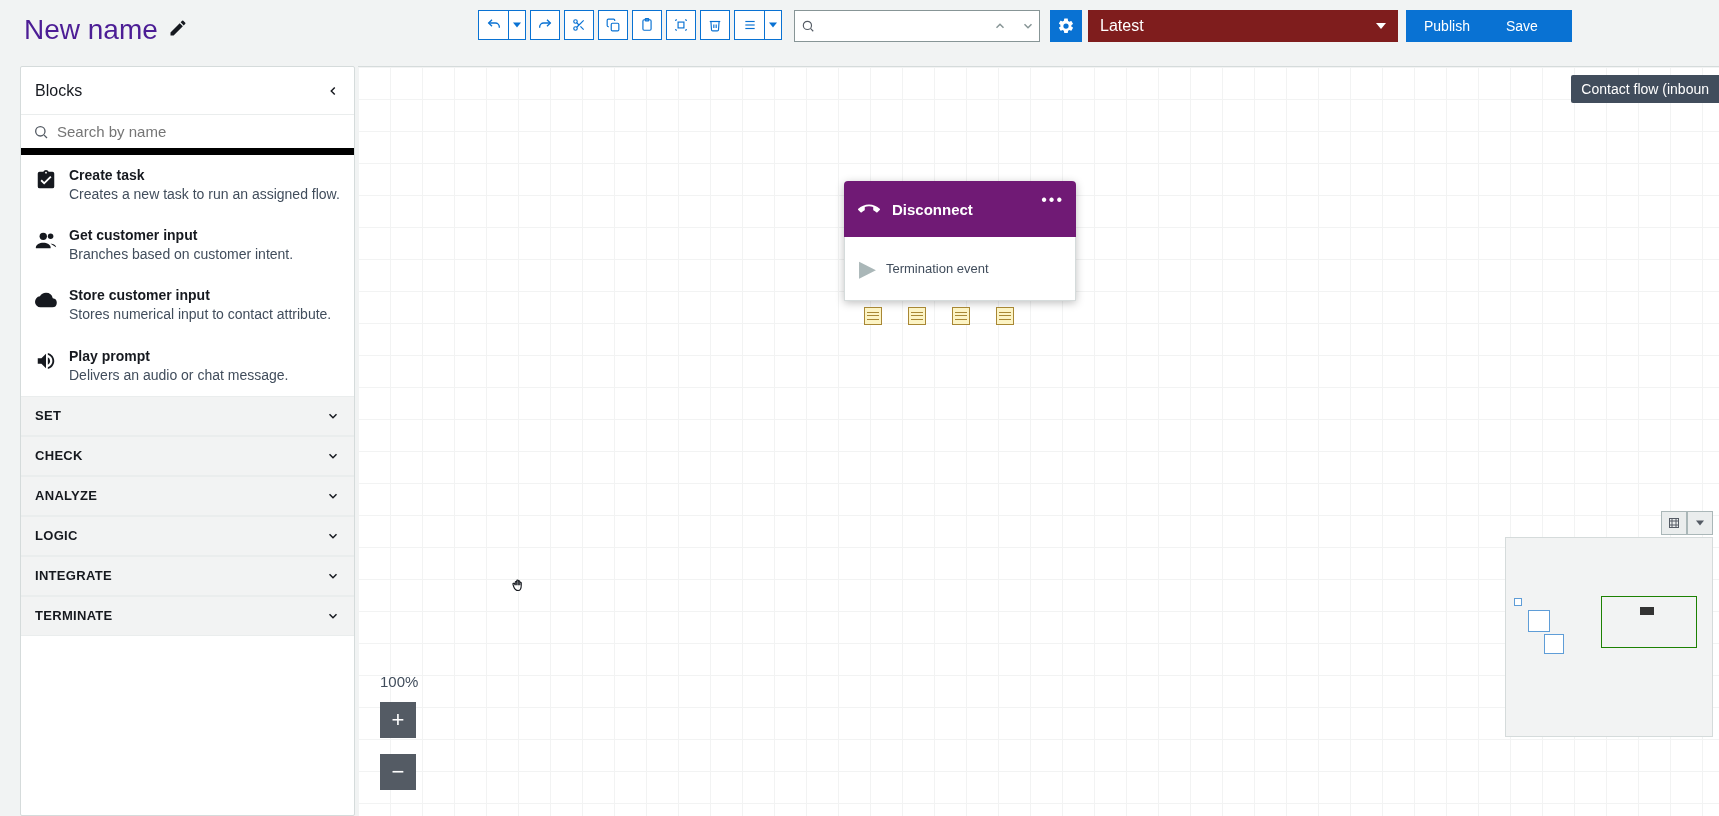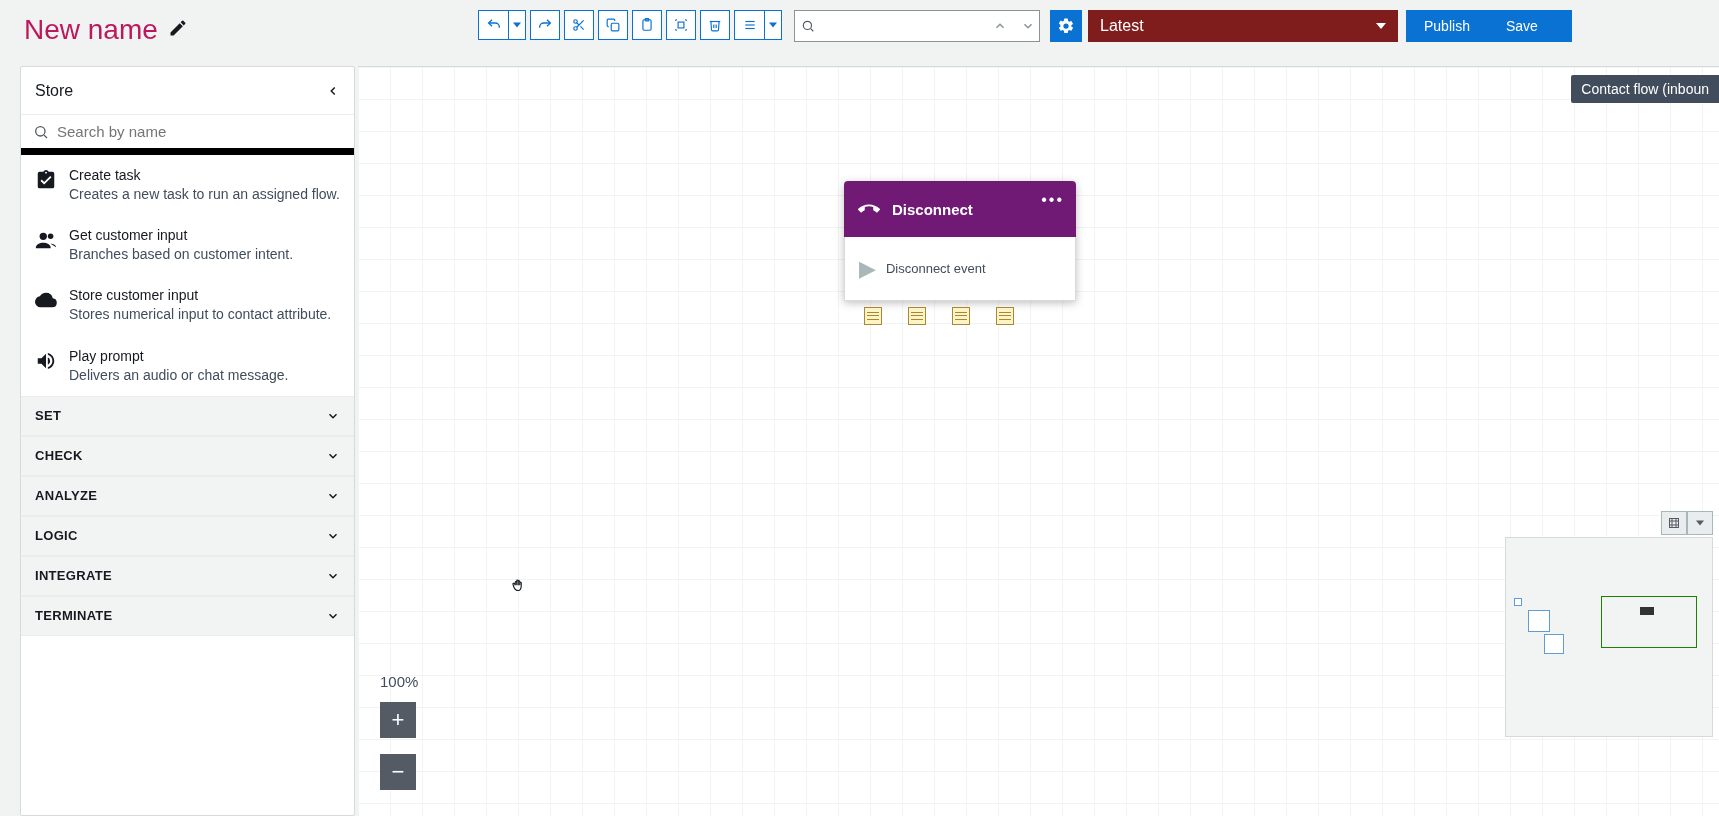--- a/index.html
+++ b/index.html
@@ -1,21 +1,21 @@
 <!DOCTYPE html>
 <html><head>
 <meta charset="utf-8">
 <style>
 * { box-sizing: border-box; margin: 0; padding: 0; }
 body { font-family: "Amazon Ember", "Helvetica Neue", Arial, sans-serif; background: #f1f3f3; overflow: hidden; width: 1719px; height: 816px; position: relative; }
 
 
 .header { position: absolute; top: 10px; left: 0; right: 0; height: 40px; display: flex; align-items: center; padding: 0 10px 0 24px; }
 .title-wrap { display: flex; align-items: center; gap: 10px; }
-.title { font-size: 28px; font-weight: 400; color: #be185d; }
+.title { font-size: 28px; font-weight: 400; color: #4c1d95; }
 .edit-icon { cursor: pointer; }
 
 .toolbar { position: absolute; left: 478px; top: 0; display: flex; align-items: center; gap: 4px; }
 .tbtn { width: 30px; height: 30px; border: 1px solid #0972d3; background: #fff; color: #0972d3; display: flex; align-items: center; justify-content: center; cursor: pointer; }
 .tbtn-group { display: flex; }
 .tbtn-group .tbtn:not(:last-child) { border-right: none; }
 .tdrop { width: 18px; padding:0; }
 
 .search-wrap { position: absolute; left: 794px; top: 0; width: 246px; height: 32px; border: 1px solid #879596; background: #fff; display: flex; align-items: center; padding: 0 6px; }
 .search-wrap input { border: none; outline: none; flex: 1; font-size: 14px; margin-left: 6px; background: transparent; }
@@ -30,21 +30,21 @@
 .sidebar { position: absolute; top: 66px; left: 20px; width: 335px; bottom: 0; background: #fff; border: 1px solid #d5dbdb; border-radius: 2px; display: flex; flex-direction: column; }
 .sidebar-head { height: 48px; display: flex; align-items: center; justify-content: space-between; padding: 0 14px; border-bottom: 1px solid #eaeded; }
 .sidebar-head span { font-size: 16px; color: #16191f; }
 .search-row { border-bottom: 7px solid #000000; padding: 4px 12px; height: 40px; display: flex; align-items: center; }
 .search-row input { border: none; outline: none; font-size: 15px; flex: 1; margin-left: 8px; color: #5f6b7a; }
 
 .section-head { height: 40px; background: #f2f3f3; border-top: 1px solid #eaeded; border-bottom: 1px solid #eaeded; display: flex; align-items: center; justify-content: space-between; padding: 0 14px; font-size: 13px; font-weight: 700; color: #16191f; letter-spacing: 0.3px; cursor: pointer; }
 .section-head:first-of-type { border-top: none; }
 .block-item { padding: 12px 14px 12px 14px; display: flex; gap: 12px; cursor: grab; }
 .block-icon { width: 22px; height: 22px; flex-shrink: 0; margin-top: 2px; }
-.block-title { font-size: 14px; font-weight: 400; color: #16191f; }
+.block-title { font-size: 14px; font-weight: 700; color: #16191f; }
 .block-desc { font-size: 14px; color: #414d5c; margin-top: 2px; line-height: 1.3; }
 .sidebar-scroll { position: absolute; right: -18px; top: 86px; width: 14px; height: 570px; background: #d5dbdb; border-radius: 7px; }
 
 
 .canvas { position: absolute; top: 66px; left: 358px; right: 0; bottom: 0; background: #fff; 
   background-image: linear-gradient(#f2f3f3 1px, transparent 1px), linear-gradient(90deg, #f2f3f3 1px, transparent 1px);
   background-size: 32px 32px;
   border-top: 1px solid #d5dbdb;
 }
 
@@ -190,21 +190,21 @@
       </svg>
   </div>
 
   <button class="action-btn" style="left:1406px">Publish</button>
   <button class="action-btn" style="left:1488px">Save</button>
   <button class="action-btn" style="left:1552px; width:20px; padding:0"></button>
 </div>
 
 <div class="sidebar">
   <div class="sidebar-head">
-    <span>Store</span>
+    <span>Blocks</span>
     <span class="chev">
         <svg width="14" height="14" viewBox="0 0 24 24" fill="none" stroke="#16191f" stroke-width="2.5">
           <polyline points="15 18 9 12 15 6"></polyline>
         </svg>
       </span>
   </div>
   <div class="search-row">
     <svg width="16" height="16" viewBox="0 0 24 24" fill="none" stroke="#545b64" stroke-width="2">
         <circle cx="11" cy="11" r="7"></circle>
         <line x1="21" y1="21" x2="16.65" y2="16.65"></line>
@@ -302,21 +302,21 @@
   <div class="node">
     <div class="node-head">
       <svg width="22" height="22" viewBox="0 0 24 24" fill="#fff">
           <path d="M12 9c-1.6 0-3.15.25-4.6.72v3.1c0 .39-.23.74-.56.9-.98.49-1.87 1.12-2.66 1.85a1 1 0 0 1-1.41 0L.29 13.08a1 1 0 0 1 0-1.41C3.34 8.78 7.46 7 12 7s8.66 1.78 11.71 4.67a1 1 0 0 1 0 1.41l-2.48 2.48a1 1 0 0 1-1.41 0 11.36 11.36 0 0 0-2.66-1.84.996.996 0 0 1-.56-.9v-3.1A15.07 15.07 0 0 0 12 9z"></path>
         </svg>
       <span class="node-title">Disconnect</span>
       <span class="node-menu">•••</span>
     </div>
     <div class="node-body">
       <span class="node-arrow">▶</span>
-      <span class="node-body-label">Disconnect event</span>
+      <span class="node-body-label">Termination event</span>
     </div>
     <div class="anno-row">
       <div class="anno">
           <div></div>
           <div></div>
           <div></div>
         </div>
       <div class="anno">
           <div></div>
           <div></div>

